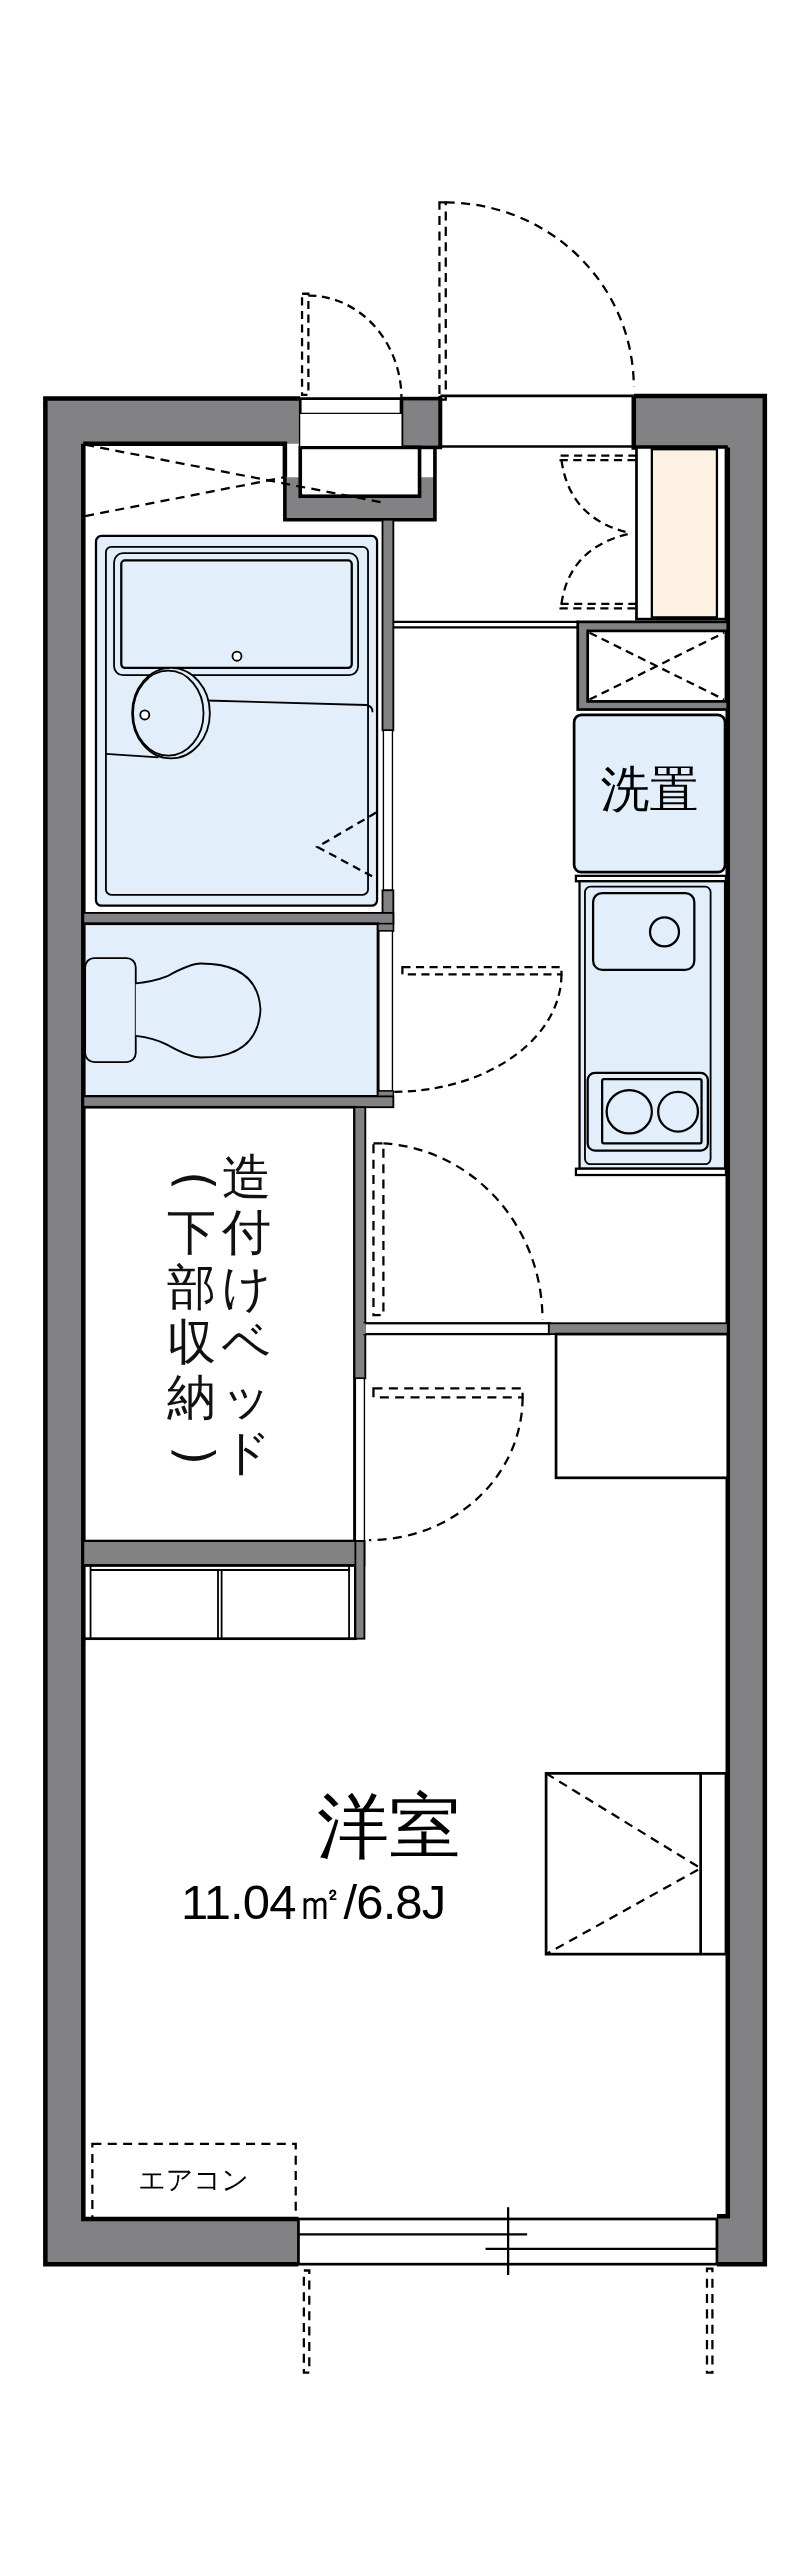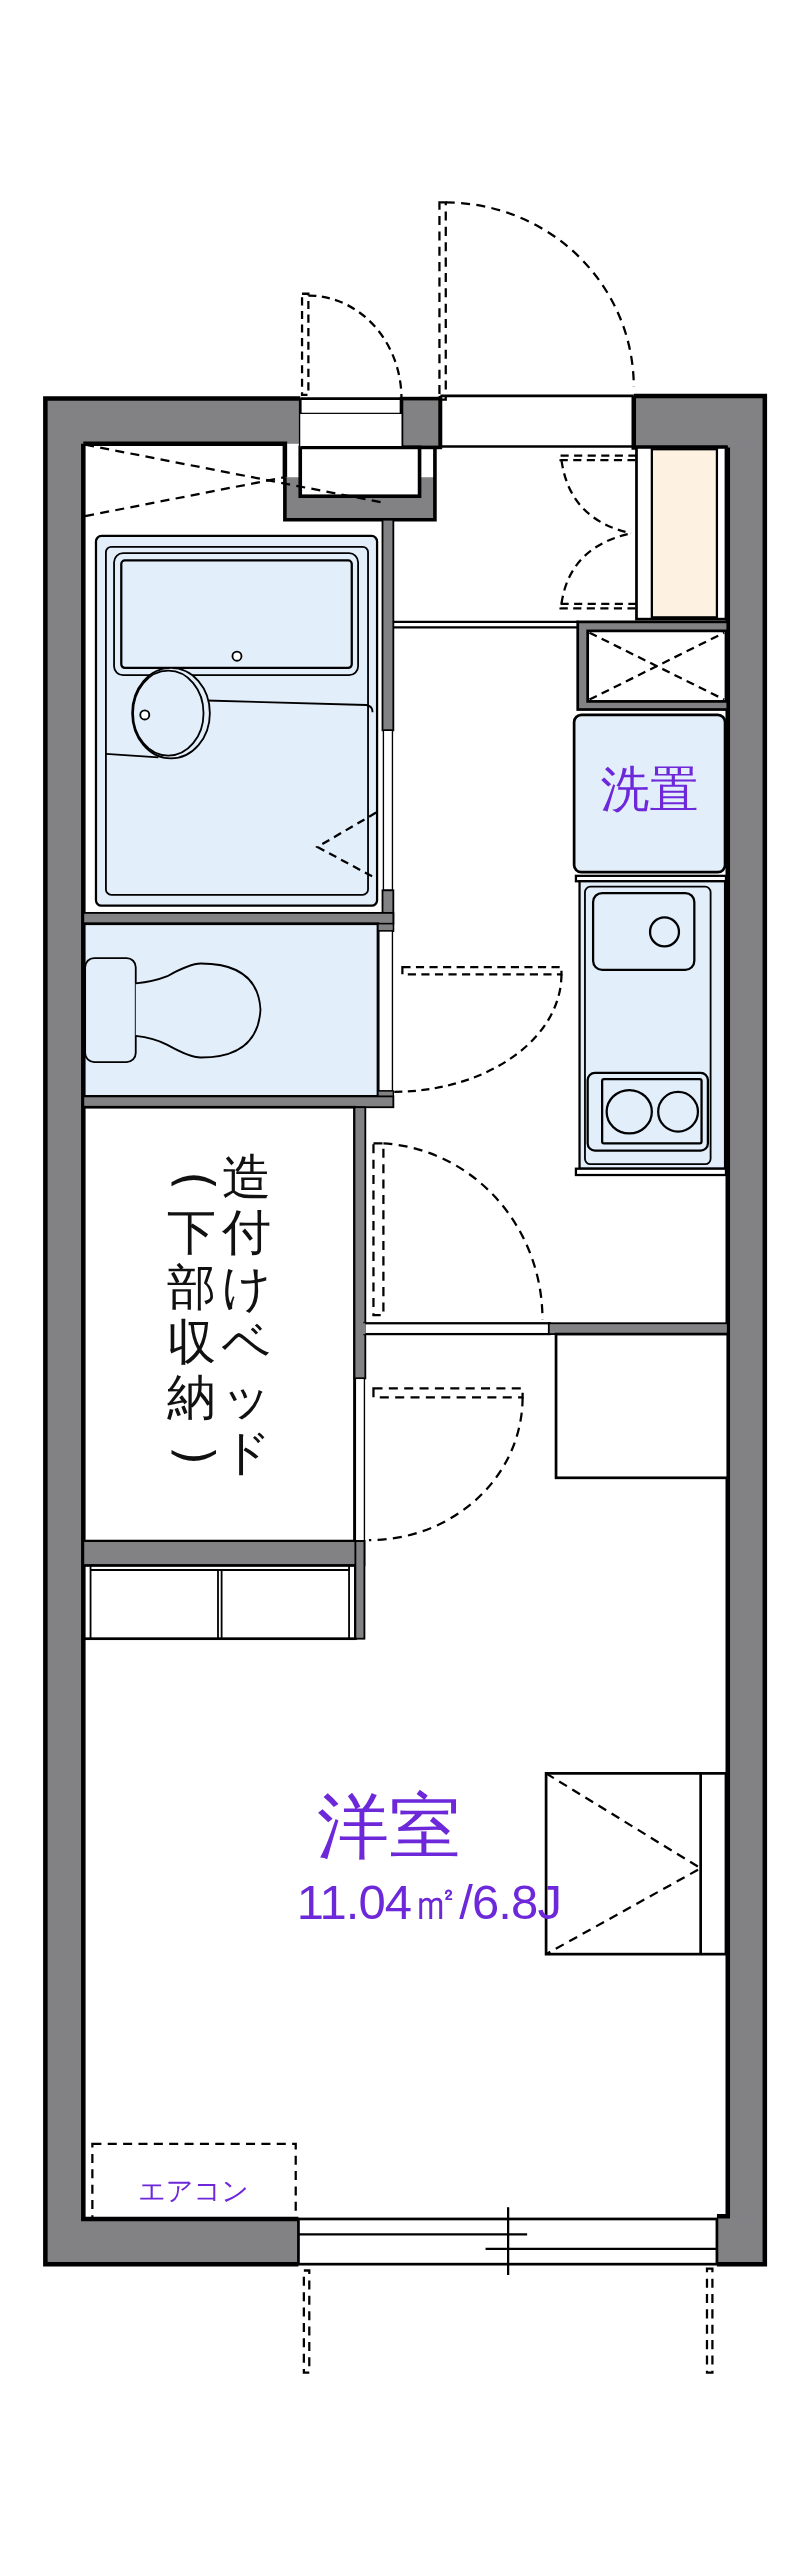--- a/index.html
+++ b/index.html
@@ -1,30 +1,30 @@
 <!DOCTYPE html>
 <html style="font-size:14.5px"><head>
 <meta charset="utf-8">
 <style>
   html, body { margin: 0; padding: 0; background: #ffffff; }
   body { width: 812px; height: 2576px; position: relative; overflow: hidden;
          font-family: "DejaVu Sans", "Liberation Sans", sans-serif; }
   svg.plan { position: absolute; left: 0; top: 0; }
-  .lbl { position: absolute; color: #6d28d9; white-space: nowrap; line-height: 1; }
+  .lbl { position: absolute; color: #000000; white-space: nowrap; line-height: 1; }
   .lbl-washer { left: 574px; top: 765px; width: 151px; text-align: center; font-size: 49px; }
   .vcol { position: absolute; display: flex; flex-direction: column; align-items: center;
           color: #111; line-height: 1; }
   .vcol span { display: block; height: 55px; font-size: 49px; text-align: center; }
   .vcol-main { left: 221px; top: 1153px; width: 51px; }
   .vcol-sub  { left: 166px; top: 1153px; width: 51px; }
   .vcol-sub span.paren { transform: rotate(90deg); }
   .lbl-room { left: 271px; top: 1790px; width: 190px; text-align: right; font-size: 72px; }
-  .lbl-area { left: 181px; top: 1878px; width: 380px; text-align: right; font-size: 49px;
+  .lbl-area { left: 181px; top: 1878px; width: 380px; text-align: left; font-size: 49px;
               letter-spacing: -0.9px; font-family: "Liberation Sans", sans-serif; }
-  .lbl-ac { left: 92px; top: 2166px; width: 203px; text-align: center; font-size: 27px; margin-top: 11px; }
+  .lbl-ac { left: 92px; top: 2166px; width: 203px; text-align: center; font-size: 27px; }
 </style>
 </head>
 <body>
 
 <svg class="plan" width="812" height="2576" viewBox="0 0 898 2850" xmlns="http://www.w3.org/2000/svg">
 
   <g fill="#828285" stroke="#000" stroke-width="5">
 
     <path d="M50,441 L332,441 L332,531 L332,531 L315,531 L315,575 L481,575 L481,530 L464,530 L464,495 L487,495 L487,441 L444,441 L444,495 L444,495 Z" stroke="none"></path>
 

